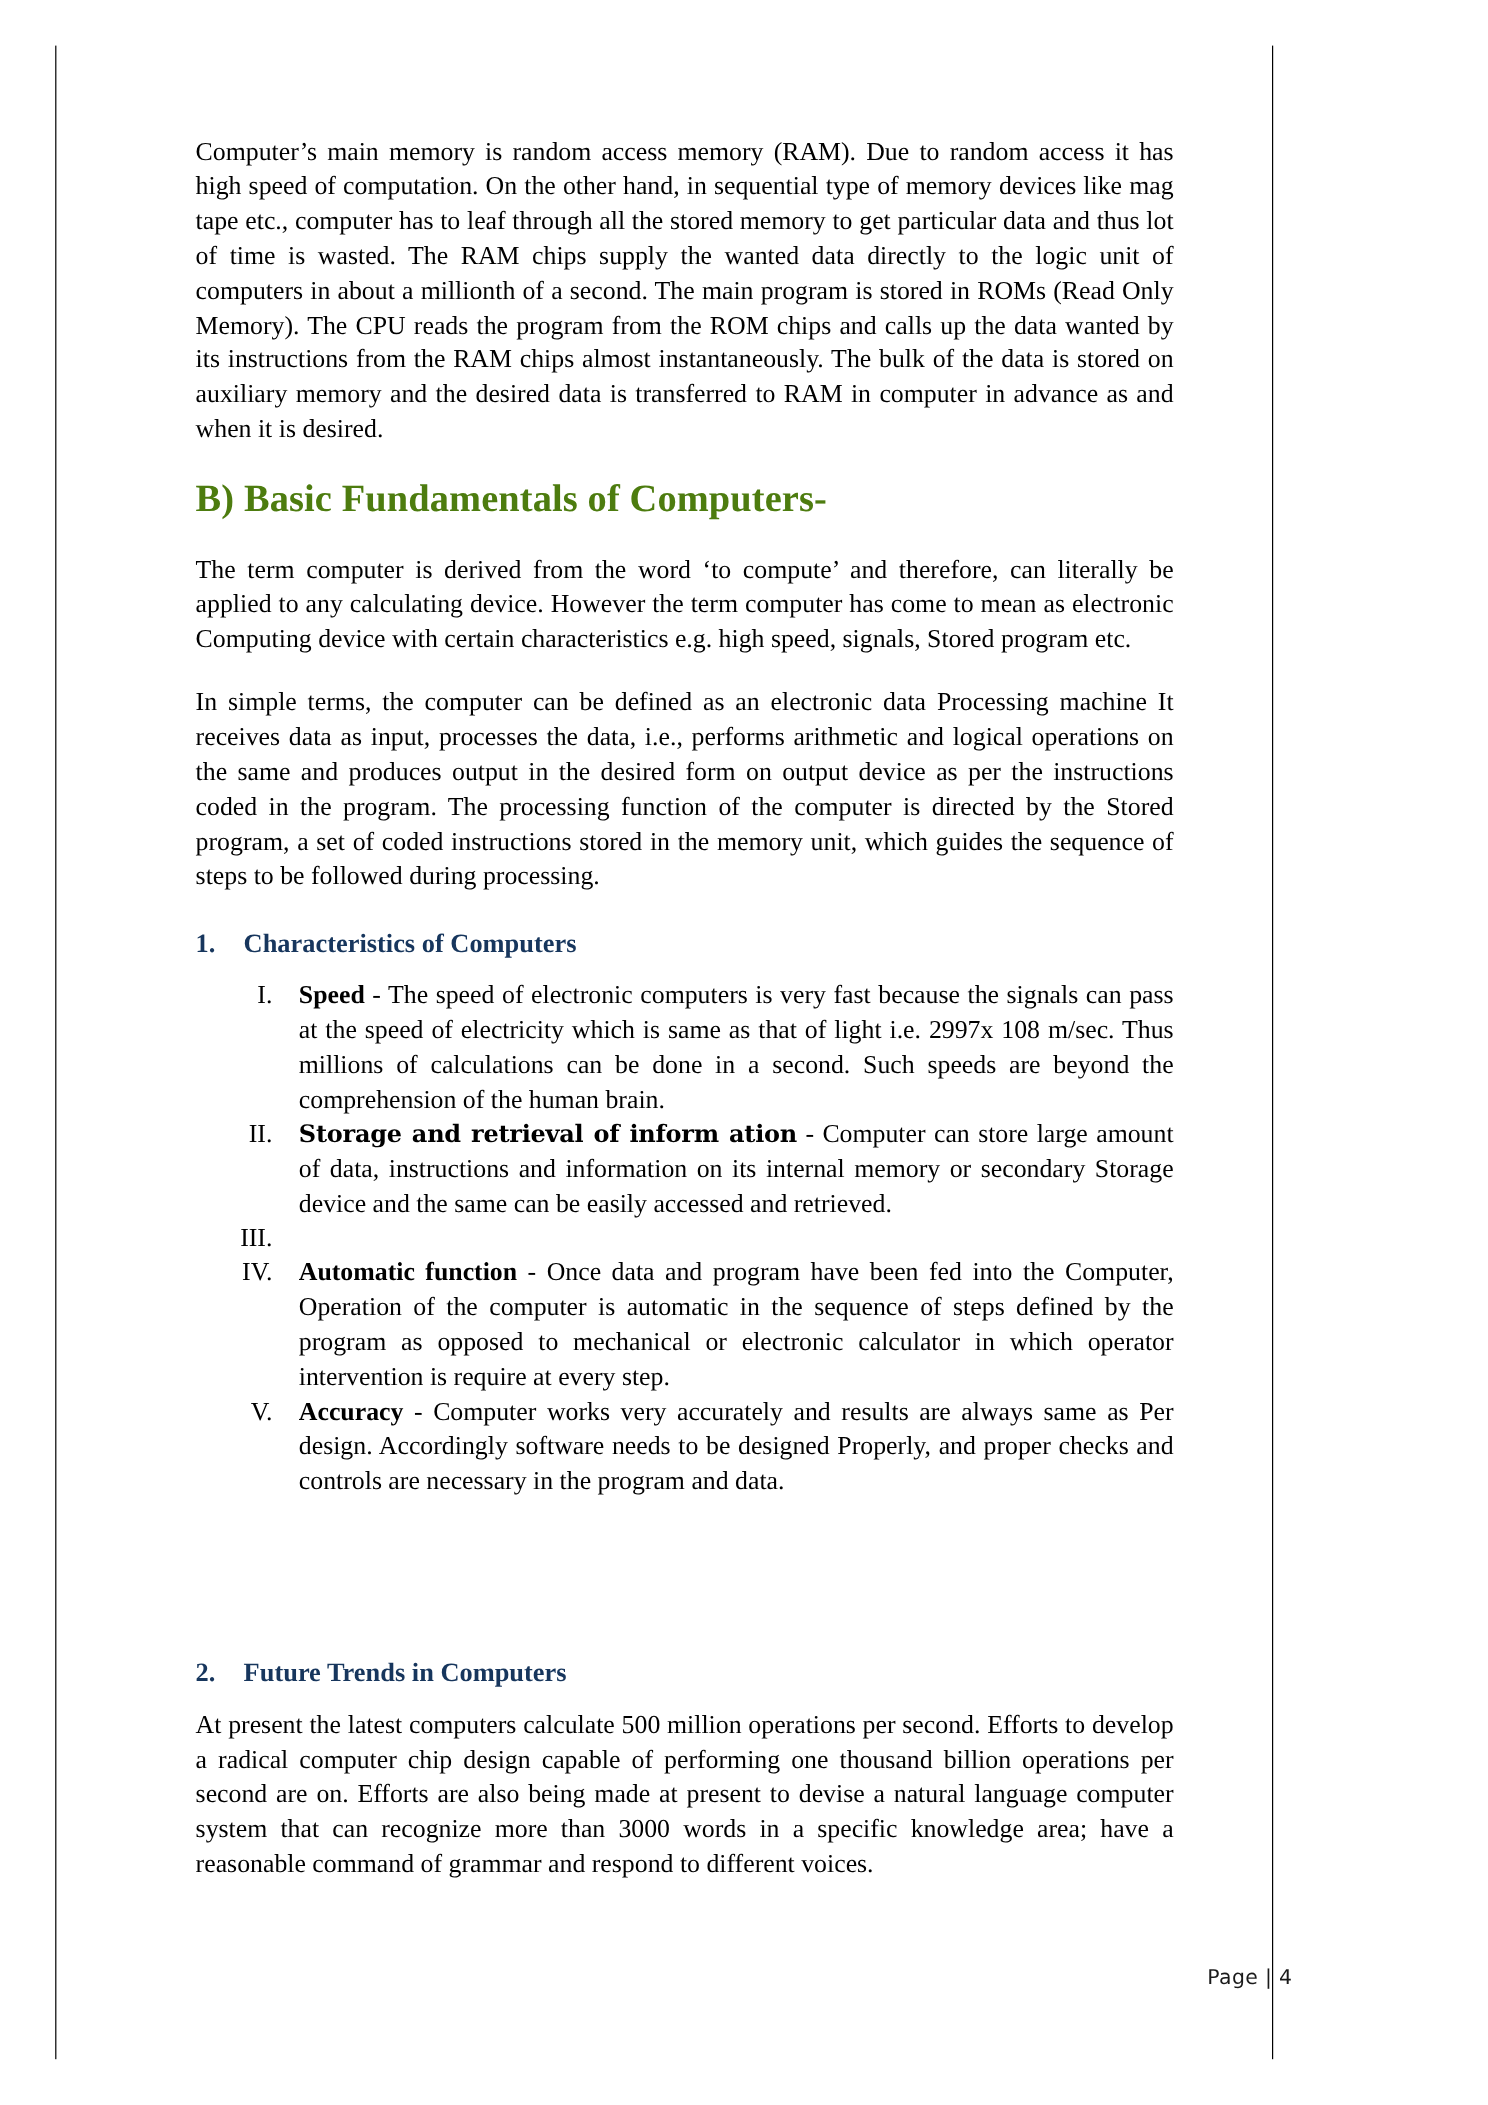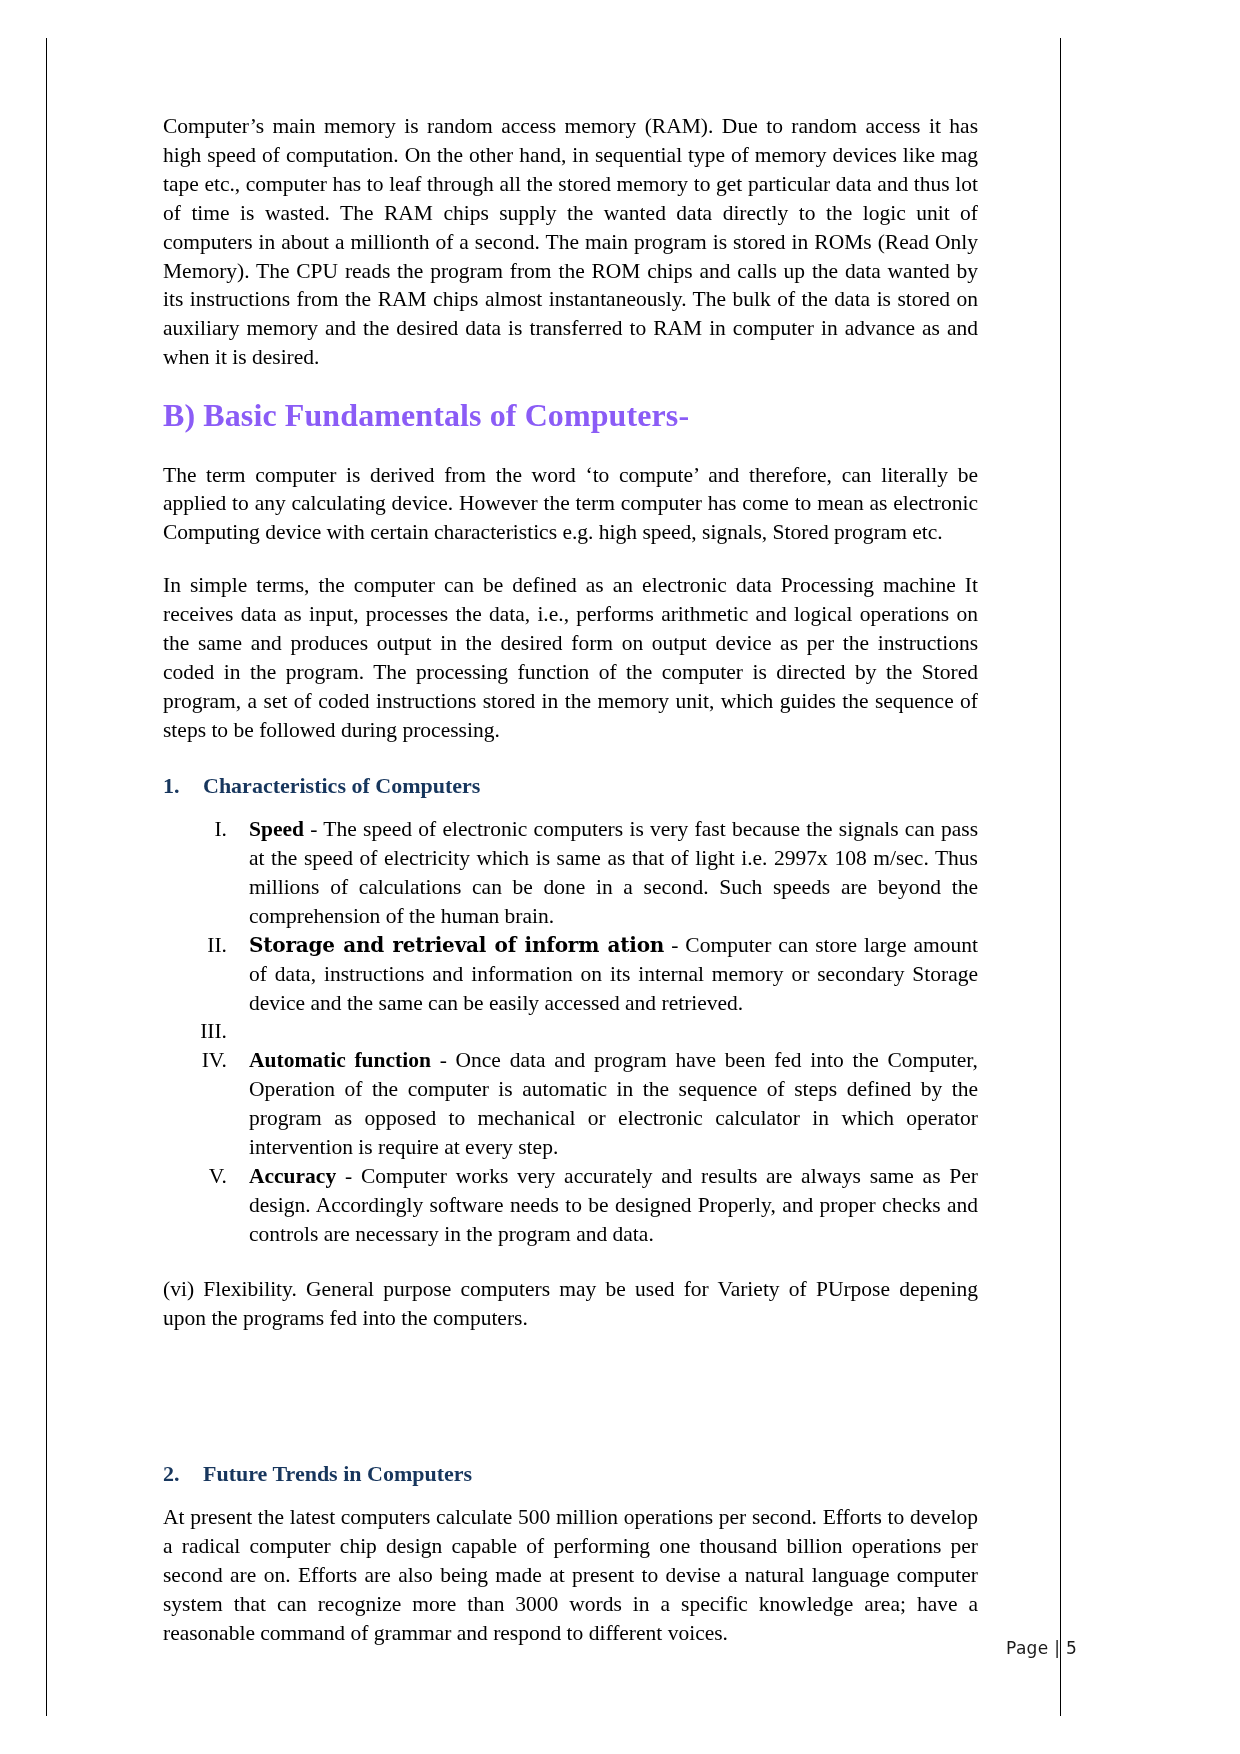--- a/index.html
+++ b/index.html
@@ -42,21 +42,21 @@
     text-justify: inter-word;
     hyphens: none;
   }
   p.body.tight { margin-bottom: 22px; }
 
   h2.section-title {
     margin: 16px 0 26px 0;
     font-size: 32px;
     line-height: 1.2;
     font-weight: bold;
-    color: #8b5cf6;
+    color: #4d7c0f;
     letter-spacing: 0.1px;
   }
 
   h3.sub-title {
     margin: 28px 0 16px 0;
     font-size: 22px;
     line-height: 1.2;
     font-weight: bold;
     color: #17365D;
     display: flex;
@@ -155,28 +155,27 @@
         <span class="item-body"><span class="lead">Automatic function</span><span> - Once data and program have been fed into the Computer, Operation of the computer is automatic in the sequence of steps defined by the program as opposed to mechanical or electronic calculator in which operator intervention is require at every step.</span></span>
       </li>
       <li>
         <span class="marker">V.</span>
         <span class="item-body"><span class="lead">Accuracy</span><span> - Computer works very accurately and results are always same as Per design. Accordingly software needs to be designed Properly, and proper checks and controls are necessary in the program and data.</span></span>
       </li>
     </ol>
 
     <div class="spacer-sm"></div>
 
-    <p class="body tight">(vi) Flexibility. General purpose computers may be used for Variety of PUrpose depening upon the programs fed into the computers.</p>
 
     <div class="spacer-lg"></div>
 
     <h3 class="sub-title">
       <span class="num">2.</span>
       <span class="txt">Future Trends in Computers</span>
     </h3>
 
     <p class="body">At present the latest computers calculate 500 million operations per second. Efforts to develop a radical computer chip design capable of performing one thousand billion operations per second are on. Efforts are also being made at present to devise a natural language computer system that can recognize more than 3000 words in a specific knowledge area; have a reasonable command of grammar and respond to different voices.</p>
 
   </div>
 
-  <div class="footer">Page | 5</div>
+  <div class="footer">Page | 4</div>
 
 </div>
 
 </body></html>

